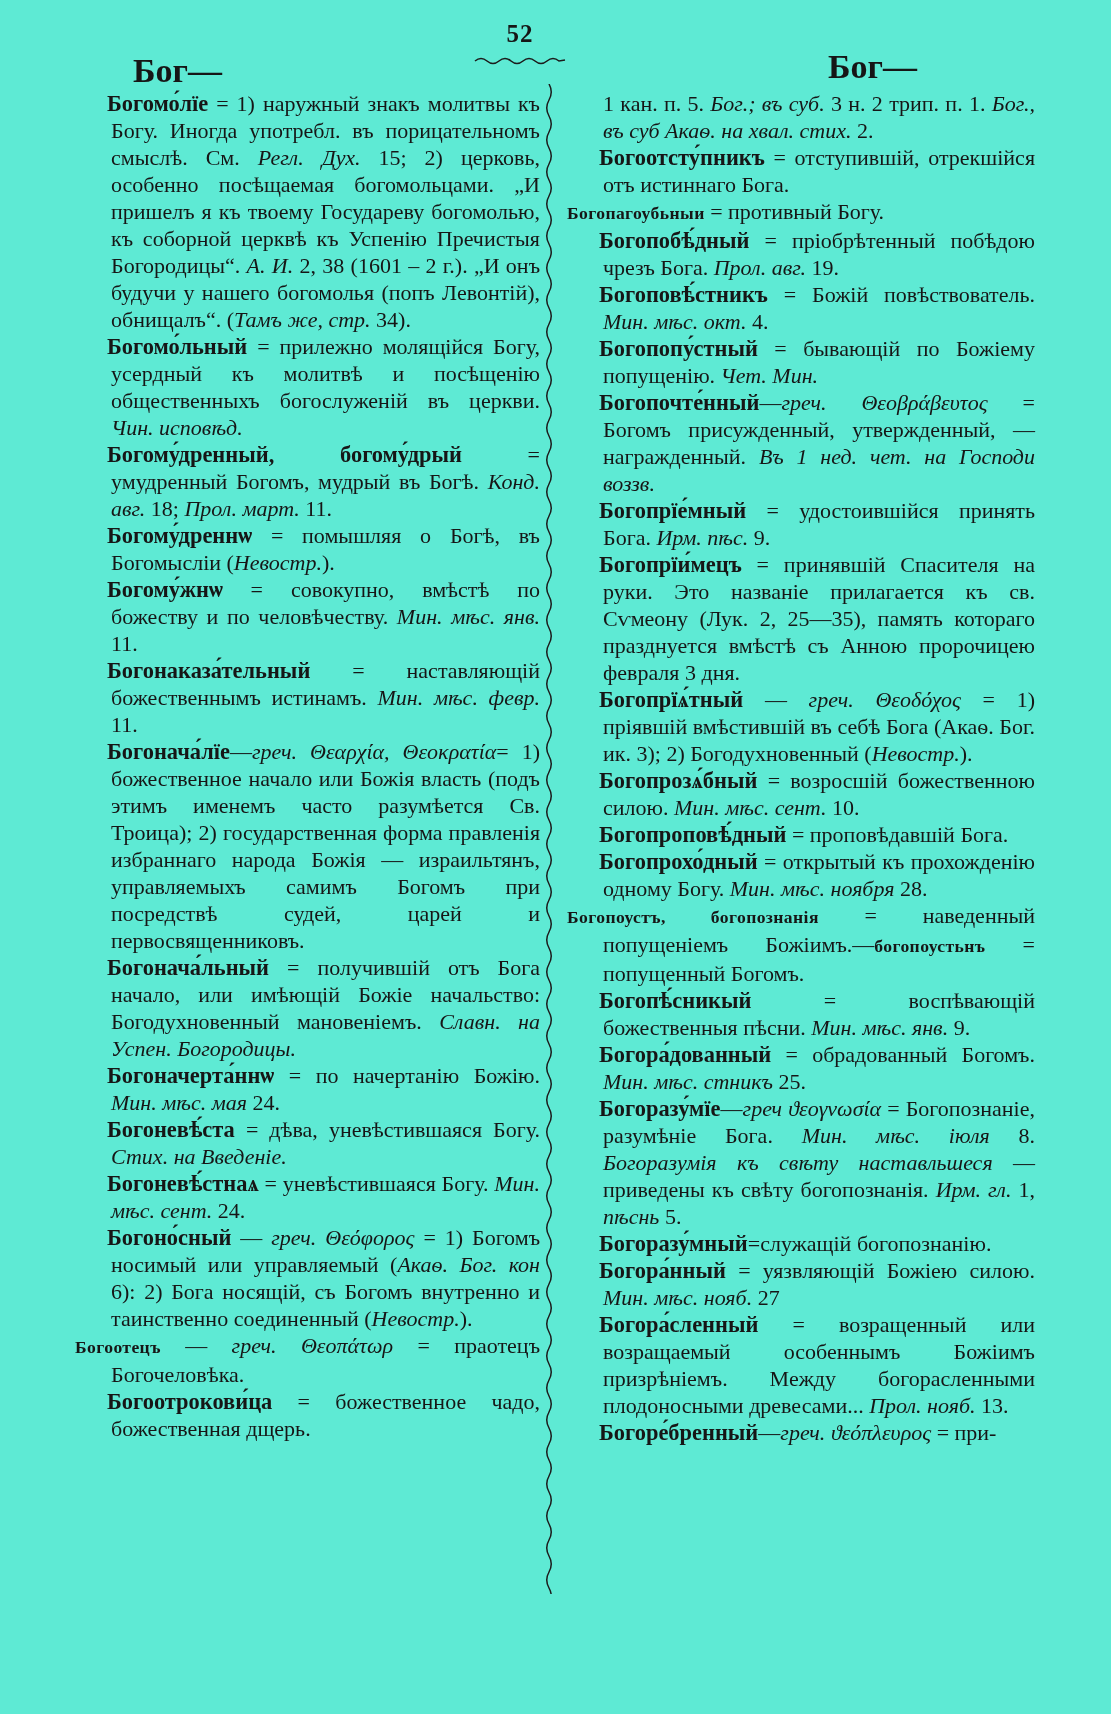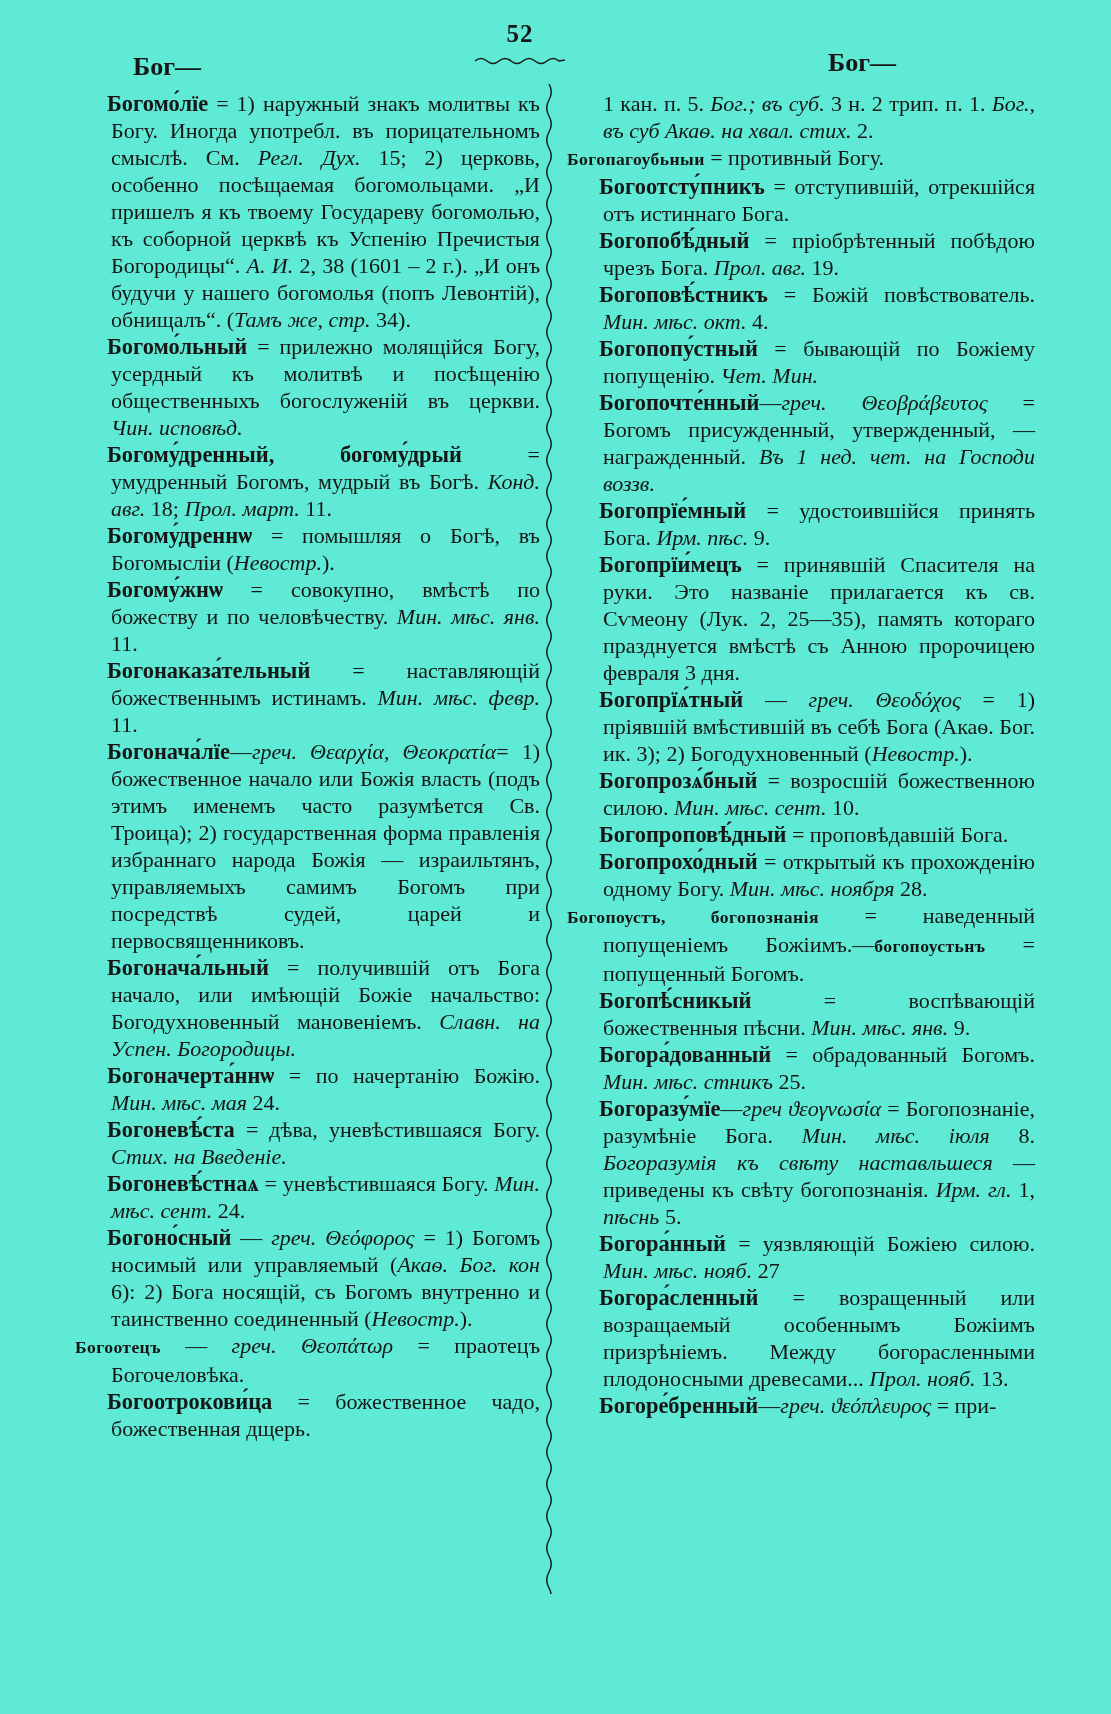--- a/index.html
+++ b/index.html
@@ -11,21 +11,21 @@
     color:#161616;
     font-family:Liberation Serif, serif;
     overflow:hidden;
     padding-left:20px;
   }
   .page-number{
     position:absolute;left:470px;top:20px;width:100px;
     text-align:center;font-size:25px;font-weight:bold;letter-spacing:1px;
   }
   .pn-underline{position:absolute;left:473px;top:54px;}
-  .col-header{position:absolute;font-size:26px;font-weight:bold;}
+  .col-header{position:absolute;font-size:34px;font-weight:bold;}
   .col-header.left{left:133px;top:52px;}
   .col-header.right{left:828px;top:48px;}
   .divider{position:absolute;left:543px;top:84px;}
   .column{
     position:absolute;top:90px;
     font-size:22px;line-height:27px;
     text-align:justify;
   }
   .column.left{left:75px;width:465px;}
   .column.right{left:567px;width:468px;}
@@ -64,34 +64,35 @@
       <p class="entry"><span class="seg-hw">Богонача́льный</span><span class="seg-p"> = получившій отъ Бога начало, или имѣющій Божіе начальство: Богодухновенный мановеніемъ. </span><span class="seg-i">Славн. на Успен. Богородицы.</span></p>
       <p class="entry"><span class="seg-hw">Богоначерта́ннѡ</span><span class="seg-p"> = по начертанію Божію. </span><span class="seg-i">Мин. мѣс. мая</span><span class="seg-p"> 24.</span></p>
       <p class="entry"><span class="seg-hw">Богоневѣ́ста</span><span class="seg-p"> = дѣва, уневѣстившаяся Богу. </span><span class="seg-i">Стих. на Введеніе.</span></p>
       <p class="entry"><span class="seg-hw">Богоневѣ́стнаѧ</span><span class="seg-p"> = уневѣстившаяся Богу. </span><span class="seg-i">Мин. мѣс. сент.</span><span class="seg-p"> 24.</span></p>
       <p class="entry"><span class="seg-hw">Богоно́сный</span><span class="seg-p"> — </span><span class="seg-i">греч.</span><span class="seg-p"> </span><span class="seg-i">Θεόφορος</span><span class="seg-p"> = 1) Богомъ носимый или управляемый (</span><span class="seg-i">Акаѳ. Бог. кон</span><span class="seg-p"> 6): 2) Бога носящій, съ Богомъ внутренно и таинственно соединенный (</span><span class="seg-i">Невостр.</span><span class="seg-p">).</span></p>
       <p class="entry"><span class="seg-hw2">Богоотецъ</span><span class="seg-p"> — </span><span class="seg-i">греч.</span><span class="seg-p"> </span><span class="seg-i">Θεοπάτωρ</span><span class="seg-p"> = праотецъ Богочеловѣка.</span></p>
       <p class="entry"><span class="seg-hw">Богоотрокови́ца</span><span class="seg-p"> = божественное чадо, божественная дщерь. </span></p>
     </div>
   <div class="column right" id="col-right">
       <p class="entry cont"><span class="seg-p">1 кан. п. 5. </span><span class="seg-i">Бог.; въ суб.</span><span class="seg-p"> 3 н. 2 трип. п. 1. </span><span class="seg-i">Бог., въ суб Акаѳ. на хвал. стих.</span><span class="seg-p"> 2.</span></p>
+      <p class="entry"><span class="seg-hw">Богоотсту́пникъ</span><span class="seg-p"> = отступившій, отрекшійся отъ истиннаго Бога.</span></p>
       <p class="entry"><span class="seg-hw2">Богопагоубьныи</span><span class="seg-p"> = противный Богу.</span></p>
-      <p class="entry"><span class="seg-hw">Богоотсту́пникъ</span><span class="seg-p"> = отступившій, отрекшійся отъ истиннаго Бога.</span></p>
       <p class="entry"><span class="seg-hw">Богопобѣ́дный</span><span class="seg-p"> = пріобрѣтенный побѣдою чрезъ Бога. </span><span class="seg-i">Прол. авг.</span><span class="seg-p"> 19.</span></p>
       <p class="entry"><span class="seg-hw">Богоповѣ́стникъ</span><span class="seg-p"> = Божій повѣствователь. </span><span class="seg-i">Мин. мѣс. окт.</span><span class="seg-p"> 4.</span></p>
       <p class="entry"><span class="seg-hw">Богопопу́стный</span><span class="seg-p"> = бывающій по Божіему попущенію. </span><span class="seg-i">Чет. Мин.</span></p>
       <p class="entry"><span class="seg-hw">Богопочте́нный</span><span class="seg-p">—</span><span class="seg-i">греч.</span><span class="seg-p"> </span><span class="seg-i">Θεοβράβευτος</span><span class="seg-p"> = Богомъ присужденный, утвержденный, — награжденный. </span><span class="seg-i">Въ 1 нед. чет. на Господи воззв.</span></p>
       <p class="entry"><span class="seg-hw">Богопрїе́мный</span><span class="seg-p"> = удостоившійся принять Бога. </span><span class="seg-i">Ирм. пѣс.</span><span class="seg-p"> 9.</span></p>
       <p class="entry"><span class="seg-hw">Богопрїи́мецъ</span><span class="seg-p"> = принявшій Спасителя на руки. Это названіе прилагается къ св. Сѵмеону (Лук. 2, 25—35), память котораго празднуется вмѣстѣ съ Анною пророчицею февраля 3 дня.</span></p>
       <p class="entry"><span class="seg-hw">Богопрїѧ́тный</span><span class="seg-p"> — </span><span class="seg-i">греч.</span><span class="seg-p"> </span><span class="seg-i">Θεοδόχος</span><span class="seg-p"> = 1) пріявшій вмѣстившій въ себѣ Бога (Акаѳ. Бог. ик. 3); 2) Богодухновенный (</span><span class="seg-i">Невостр.</span><span class="seg-p">).</span></p>
       <p class="entry"><span class="seg-hw">Богопрозѧ́бный</span><span class="seg-p"> = возросшій божественною силою. </span><span class="seg-i">Мин. мѣс. сент.</span><span class="seg-p"> 10.</span></p>
       <p class="entry"><span class="seg-hw">Богопроповѣ́дный</span><span class="seg-p"> = проповѣдавшій Бога.</span></p>
       <p class="entry"><span class="seg-hw">Богопрохо́дный</span><span class="seg-p"> = открытый къ прохожденію одному Богу. </span><span class="seg-i">Мин. мѣс. ноября</span><span class="seg-p"> 28.</span></p>
       <p class="entry"><span class="seg-hw2">Богопоустъ, богопознанія</span><span class="seg-p"> = наведенный попущеніемъ Божіимъ.—</span><span class="seg-hw2">богопоустьнъ</span><span class="seg-p"> = попущенный Богомъ.</span></p>
       <p class="entry"><span class="seg-hw">Богопѣ́сникый</span><span class="seg-p"> = воспѣвающій божественныя пѣсни. </span><span class="seg-i">Мин. мѣс. янв.</span><span class="seg-p"> 9.</span></p>
       <p class="entry"><span class="seg-hw">Богора́дованный</span><span class="seg-p"> = обрадованный Богомъ. </span><span class="seg-i">Мин. мѣс. стникъ</span><span class="seg-p"> 25.</span></p>
       <p class="entry"><span class="seg-hw">Богоразу́мїе</span><span class="seg-p">—</span><span class="seg-i">греч</span><span class="seg-p"> </span><span class="seg-i">ϑεογνωσία</span><span class="seg-p"> = Богопознаніе, разумѣніе Бога. </span><span class="seg-i">Мин. мѣс. іюля</span><span class="seg-p"> 8. </span><span class="seg-i">Богоразумія къ свѣту наставльшеся</span><span class="seg-p"> — приведены къ свѣту богопознанія. </span><span class="seg-i">Ирм. гл.</span><span class="seg-p"> 1, </span><span class="seg-i">пѣснь</span><span class="seg-p"> 5.</span></p>
+      <p class="entry"><span class="seg-hw">Богоразу́мный</span><span class="seg-p">=служащій богопознанію.</span></p>
       <p class="entry"><span class="seg-hw">Богора́нный</span><span class="seg-p"> = уязвляющій Божіею силою. </span><span class="seg-i">Мин. мѣс. нояб.</span><span class="seg-p"> 27</span></p>
       <p class="entry"><span class="seg-hw">Богора́сленный</span><span class="seg-p"> = возращенный или возращаемый особеннымъ Божіимъ призрѣніемъ. Между богорасленными плодоносными древесами... </span><span class="seg-i">Прол. нояб.</span><span class="seg-p"> 13.</span></p>
       <p class="entry"><span class="seg-hw">Богоре́бренный</span><span class="seg-p">—</span><span class="seg-i">греч.</span><span class="seg-p"> </span><span class="seg-i">ϑεόπλευρος</span><span class="seg-p"> = при-</span></p>
     </div>
 
 </div>
 
 </body></html>

